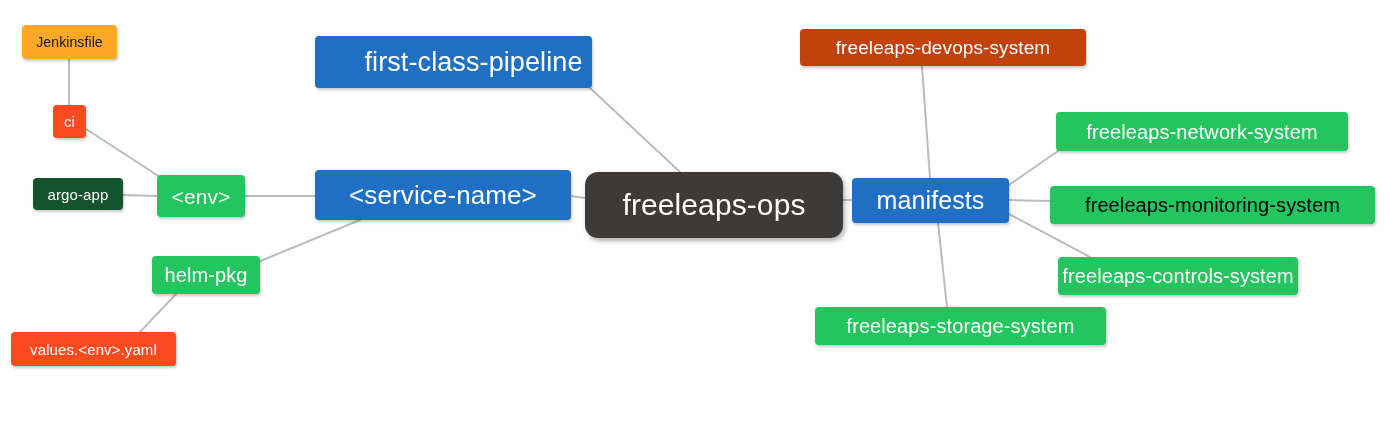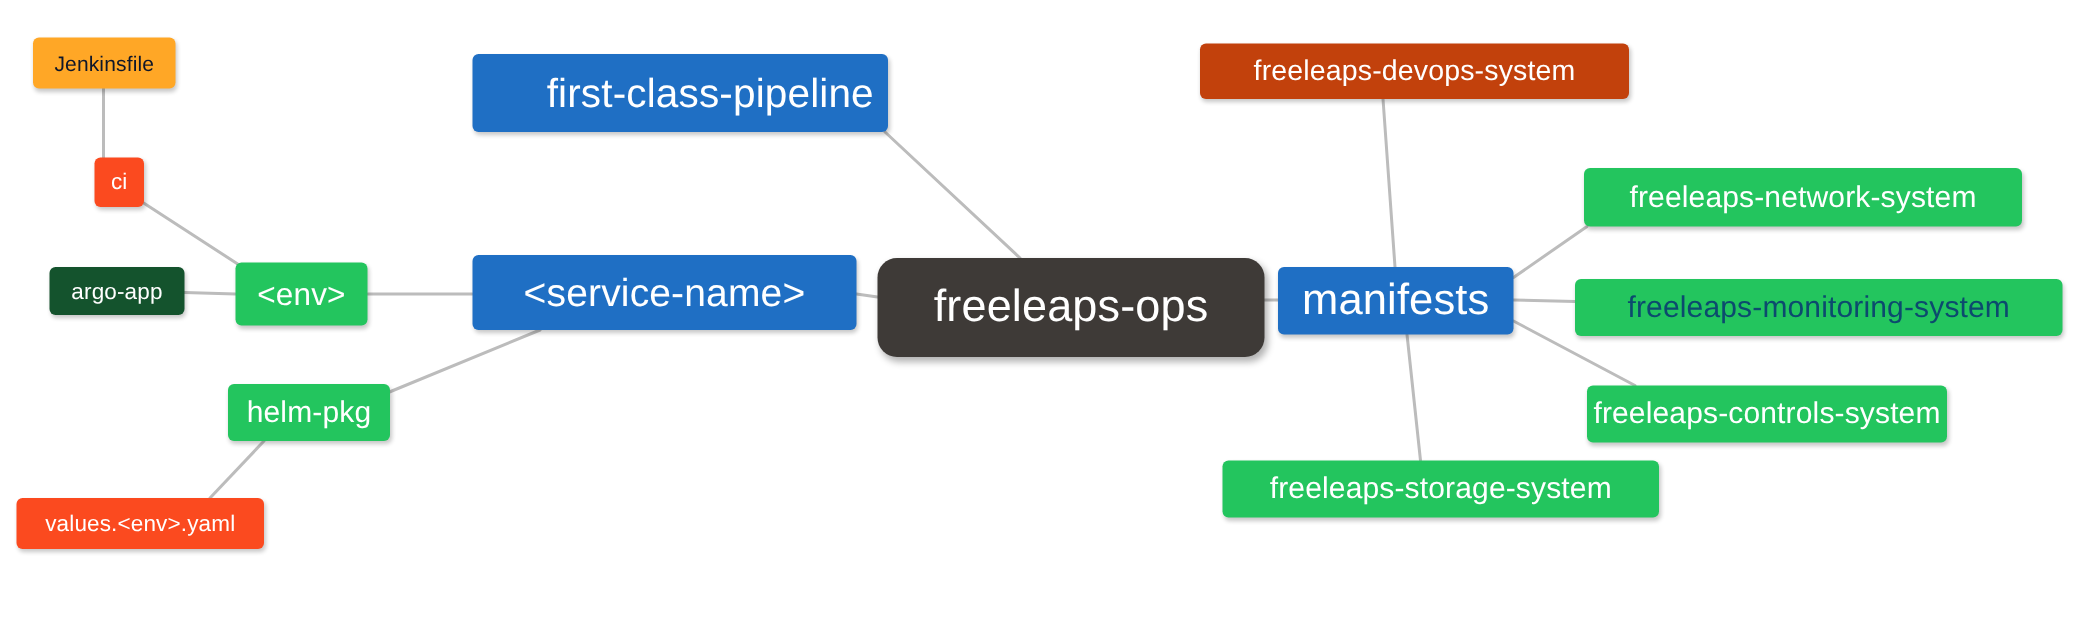--- a/index.html
+++ b/index.html
@@ -59,28 +59,28 @@
       <line x1="571" y1="196" x2="585" y2="198" stroke="#bcbcbc" stroke-width="2" stroke-linecap="round"></line>
       <line x1="843" y1="200" x2="852" y2="200" stroke="#bcbcbc" stroke-width="2" stroke-linecap="round"></line>
       <line x1="930" y1="178" x2="922" y2="66" stroke="#bcbcbc" stroke-width="2" stroke-linecap="round"></line>
       <line x1="1009" y1="185" x2="1058" y2="151" stroke="#bcbcbc" stroke-width="2" stroke-linecap="round"></line>
       <line x1="1009" y1="200" x2="1050" y2="201" stroke="#bcbcbc" stroke-width="2" stroke-linecap="round"></line>
       <line x1="1009" y1="214" x2="1090" y2="257" stroke="#bcbcbc" stroke-width="2" stroke-linecap="round"></line>
       <line x1="938" y1="223" x2="947" y2="307" stroke="#bcbcbc" stroke-width="2" stroke-linecap="round"></line>
     </svg>
   <div id="node-layer">
       <div class="node" style="left: 22px; top: 25px; width: 95px; height: 34px; background: rgb(255, 167, 38); font-size: 14px; color: #0f172a;">Jenkinsfile</div>
-      <div class="node" style="left: 63px; top: 105px; width: 33px; height: 33px; background: rgb(251, 74, 31); font-size: 15px; color: rgb(255, 255, 255);">ci</div>
+      <div class="node" style="left: 53px; top: 105px; width: 33px; height: 33px; background: rgb(251, 74, 31); font-size: 15px; color: rgb(255, 255, 255);">ci</div>
       <div class="node" style="left: 33px; top: 178px; width: 90px; height: 32px; background: #14532d; font-size: 15px; color: rgb(255, 255, 255);">argo-app</div>
       <div class="node" style="left: 157px; top: 175px; width: 88px; height: 42px; background: rgb(35, 197, 94); font-size: 21px; color: rgb(255, 255, 255);">&lt;env&gt;</div>
       <div class="node" style="left: 152px; top: 256px; width: 108px; height: 38px; background: rgb(35, 197, 94); font-size: 20px; color: rgb(255, 255, 255);">helm-pkg</div>
       <div class="node" style="left: 11px; top: 332px; width: 165px; height: 34px; background: rgb(251, 74, 31); font-size: 15px; color: rgb(255, 255, 255);">values.&lt;env&gt;.yaml</div>
       <div class="node" style="left: 315px; top: 36px; width: 277px; height: 52px; background: rgb(31, 111, 196); font-size: 27px; color: rgb(255, 255, 255); padding-left: 40px;">first-class-pipeline</div>
       <div class="node" style="left: 315px; top: 170px; width: 256px; height: 50px; background: rgb(31, 111, 196); font-size: 26px; color: rgb(255, 255, 255);">&lt;service-name&gt;</div>
       <div class="node root" style="left: 585px; top: 172px; width: 258px; height: 66px; background: rgb(62, 58, 55); font-size: 30px; color: rgb(255, 255, 255);">freeleaps-ops</div>
-      <div class="node" style="left: 852px; top: 178px; width: 157px; height: 45px; background: rgb(31, 111, 196); font-size: 29px; color: rgb(255, 255, 255);">manifests</div>
+      <div class="node" style="left: 852px; top: 178px; width: 157px; height: 45px; background: rgb(31, 111, 196); font-size: 25px; color: rgb(255, 255, 255);">manifests</div>
       <div class="node" style="left: 800px; top: 29px; width: 286px; height: 37px; background: #c2410c; font-size: 19px; color: rgb(255, 255, 255);">freeleaps-devops-system</div>
       <div class="node" style="left: 1056px; top: 112px; width: 292px; height: 39px; background: rgb(35, 197, 94); font-size: 20px; color: rgb(255, 255, 255);">freeleaps-network-system</div>
-      <div class="node" style="left: 1050px; top: 186px; width: 325px; height: 38px; background: rgb(35, 197, 94); font-size: 20px; color: #0c4a6e;">freeleaps-monitoring-system</div>
+      <div class="node" style="left: 1050px; top: 186px; width: 325px; height: 38px; background: rgb(35, 197, 94); font-size: 20px; color: #000000;">freeleaps-monitoring-system</div>
       <div class="node" style="left: 1058px; top: 257px; width: 240px; height: 38px; background: rgb(35, 197, 94); font-size: 20px; color: rgb(255, 255, 255);">freeleaps-controls-system</div>
       <div class="node" style="left: 815px; top: 307px; width: 291px; height: 38px; background: rgb(35, 197, 94); font-size: 20px; color: rgb(255, 255, 255);">freeleaps-storage-system</div>
     </div>
 </div>
 
 </body></html>

